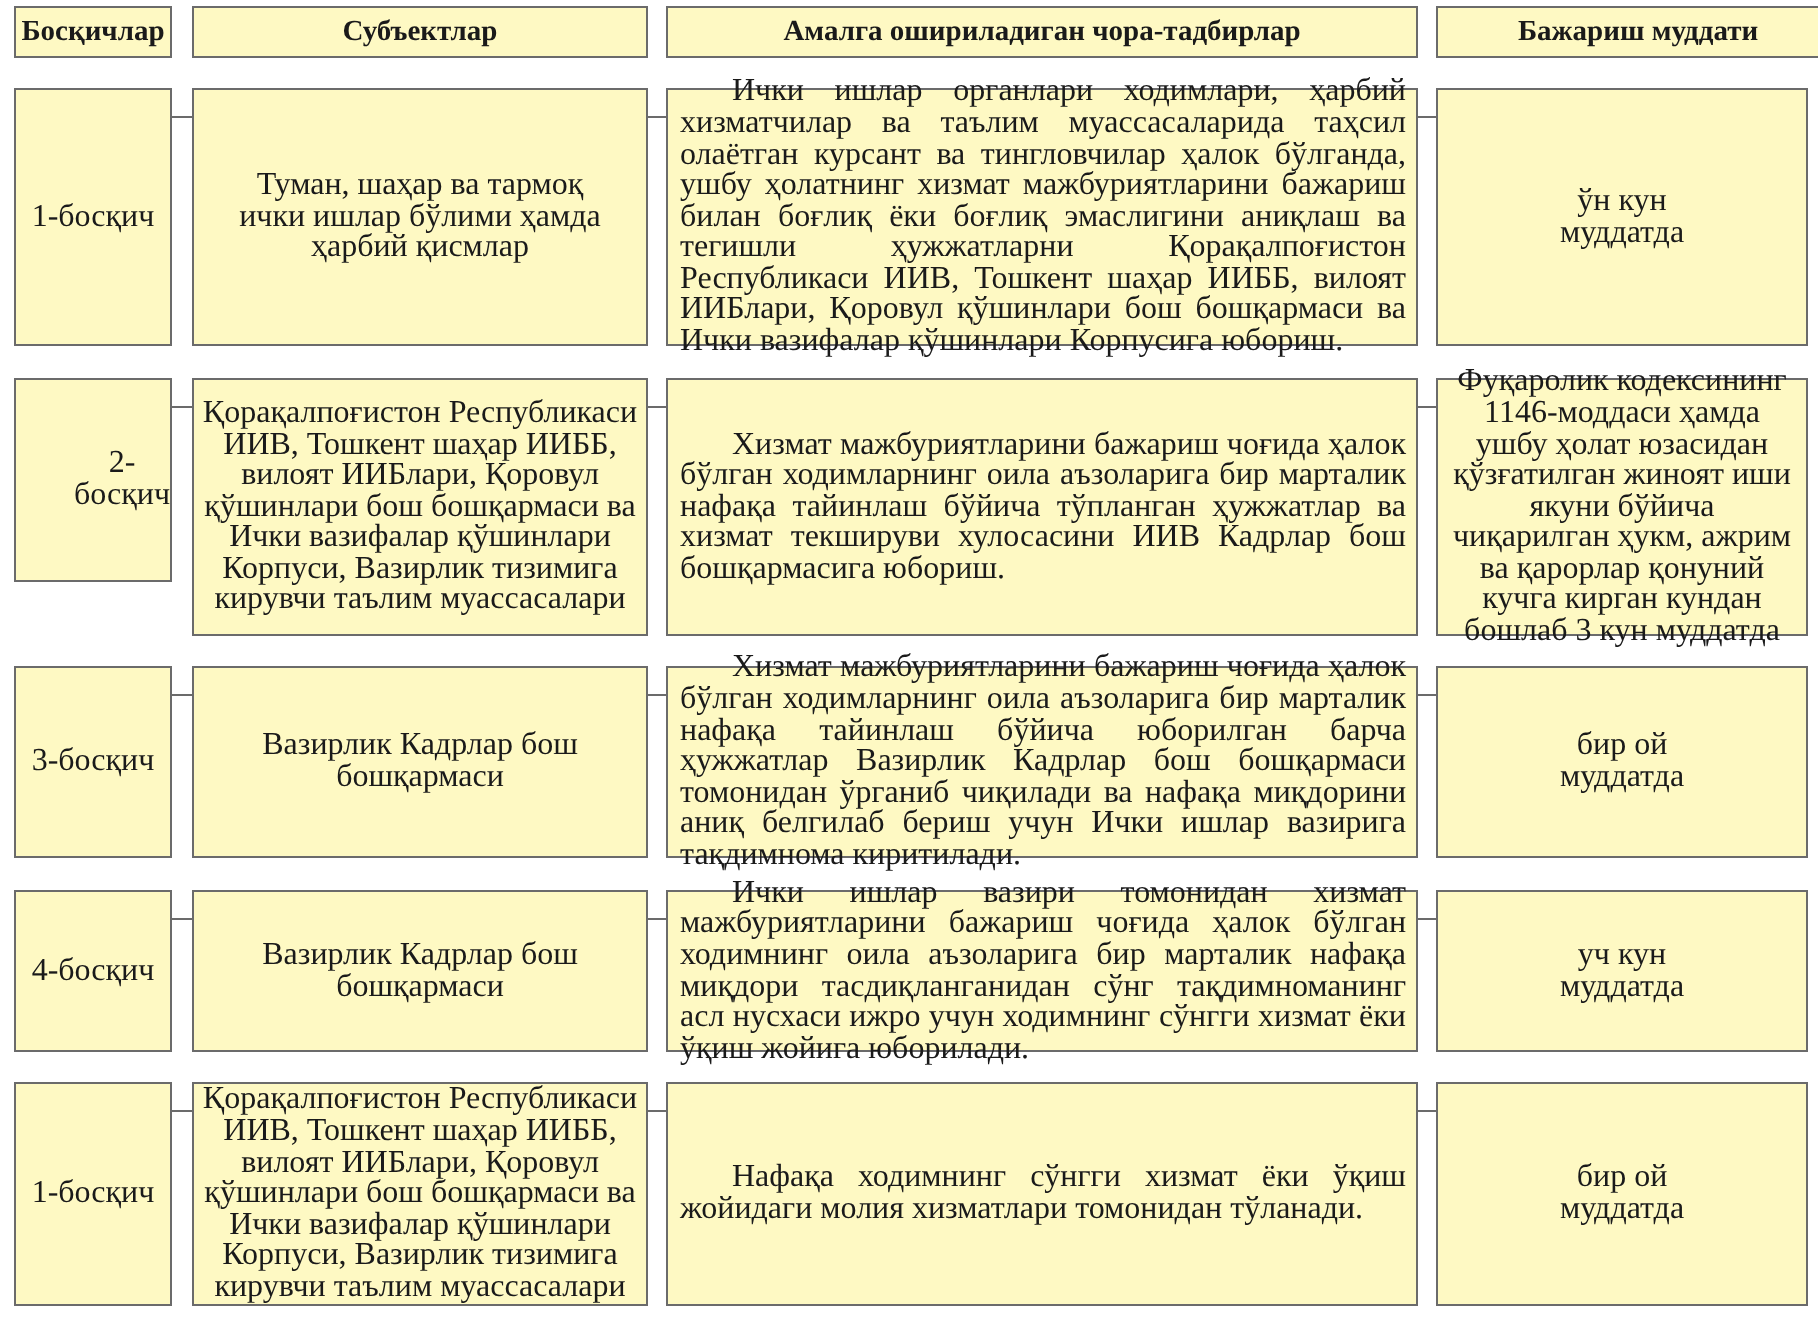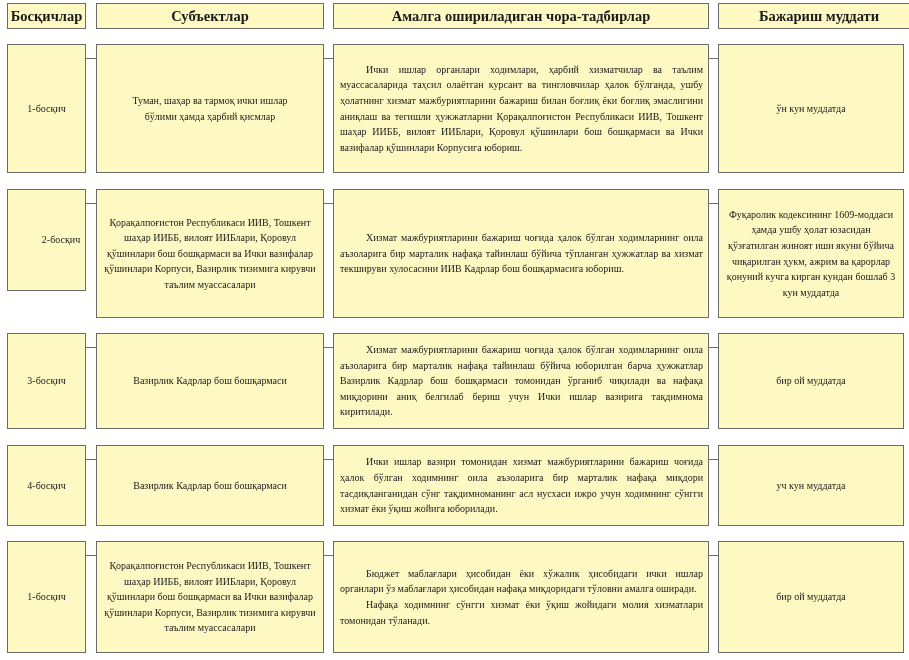--- a/index.html
+++ b/index.html
@@ -1,21 +1,21 @@
 <!DOCTYPE html>
 <html><head>
 <meta charset="utf-8">
 <style>
   html, body { margin:0; padding:0; background:#ffffff; }
   body { width:909px; height:660px; position:relative; overflow:hidden;
          font-family:"Liberation Serif", serif; color:#1a1a1a; }
   .box { position:absolute; box-sizing:border-box; border:1.5px solid #6b6b6b; background:#fef9c3;
          display:flex; align-items:center; justify-content:center; text-align:center; }
   .hdr { font-weight:bold; font-size:14.5px; }
-  .cell { font-size:10px; line-height:15.6px; }
+  .cell { font-size:16px; line-height:15.6px; }
   .just { text-align:justify; text-align-last:left; justify-content:flex-start; padding:0 5px 0 6px; }
   .just > div { width:100%; }
   .just p { margin:0; text-indent:26px; text-align:justify; }
   .conn { position:absolute; height:0; border-top:1.5px solid #6b6b6b; }
 </style>
 </head>
 <body>
 
 <div class="box hdr" style="left:7px;top:3px;width:79px;height:26px;">
     <span>Босқичлар</span>
@@ -53,21 +53,21 @@
     </div>
     <div class="box cell " style="left: 96px; top: 189px; width: 228px; height: 129px; padding: 0px 4px;">
       <span>Қорақалпоғистон Республикаси ИИВ, Тошкент шаҳар ИИББ, вилоят ИИБлари, Қоровул қўшинлари бош бошқармаси ва Ички вазифалар қўшинлари Корпуси, Вазирлик тизимига кирувчи таълим муассасалари</span>
     </div>
     <div class="box cell just" style="left: 333px; top: 189px; width: 376px; height: 129px;">
       <div>
         <p>Хизмат мажбуриятларини бажариш чоғида ҳалок бўлган ходимларнинг оила аъзоларига бир марталик нафақа тайинлаш бўйича тўпланган ҳужжатлар ва хизмат текшируви хулосасини ИИВ Кадрлар бош бошқармасига юбориш.</p>
       </div>
     </div>
     <div class="box cell " style="left: 718px; top: 189px; width: 186px; height: 129px; padding: 0px 6px;">
-      <span>Фуқаролик кодексининг 1609-моддаси ҳамда ушбу ҳолат юзасидан қўзғатилган жиноят иши якуни бўйича чиқарилган ҳукм, ажрим ва қарорлар қонуний кучга кирган кундан бошлаб 3 кун муддатда</span>
+      <span>Фуқаролик кодексининг 1146-моддаси ҳамда ушбу ҳолат юзасидан қўзғатилган жиноят иши якуни бўйича чиқарилган ҳукм, ажрим ва қарорлар қонуний кучга кирган кундан бошлаб 3 кун муддатда</span>
     </div>
     <div class="conn" style="left: 86px; width: 10px; top: 203px;"></div>
     <div class="conn" style="left: 324px; width: 9px; top: 203px;"></div>
     <div class="conn" style="left: 709px; width: 9px; top: 203px;"></div>
     <div class="box cell " style="left: 7px; top: 333px; width: 79px; height: 96px;">
       <span>3-босқич</span>
     </div>
     <div class="box cell " style="left: 96px; top: 333px; width: 228px; height: 96px; padding: 0px 4px;">
       <span>Вазирлик Кадрлар бош бошқармаси</span>
     </div>
@@ -100,21 +100,20 @@
     <div class="conn" style="left: 324px; width: 9px; top: 459px;"></div>
     <div class="conn" style="left: 709px; width: 9px; top: 459px;"></div>
     <div class="box cell " style="left: 7px; top: 541px; width: 79px; height: 112px;">
       <span>1-босқич</span>
     </div>
     <div class="box cell " style="left: 96px; top: 541px; width: 228px; height: 112px; padding: 0px 4px;">
       <span>Қорақалпоғистон Республикаси ИИВ, Тошкент шаҳар ИИББ, вилоят ИИБлари, Қоровул қўшинлари бош бошқармаси ва Ички вазифалар қўшинлари Корпуси, Вазирлик тизимига кирувчи таълим муассасалари</span>
     </div>
     <div class="box cell just" style="left: 333px; top: 541px; width: 376px; height: 112px;">
       <div>
-        <p>Бюджет маблағлари ҳисобидан ёки хўжалик ҳисобидаги ички ишлар органлари ўз маблағлари ҳисобидан нафақа миқдоридаги тўловни амалга оширади.</p>
         <p>Нафақа ходимнинг сўнгги хизмат ёки ўқиш жойидаги молия хизматлари томонидан тўланади.</p>
       </div>
     </div>
     <div class="box cell " style="left: 718px; top: 541px; width: 186px; height: 112px; padding: 0px 6px;">
       <span style="max-width: 80px; display: inline-block;">бир ой муддатда</span>
     </div>
     <div class="conn" style="left: 86px; width: 10px; top: 555px;"></div>
     <div class="conn" style="left: 324px; width: 9px; top: 555px;"></div>
     <div class="conn" style="left: 709px; width: 9px; top: 555px;"></div>
   </div>

